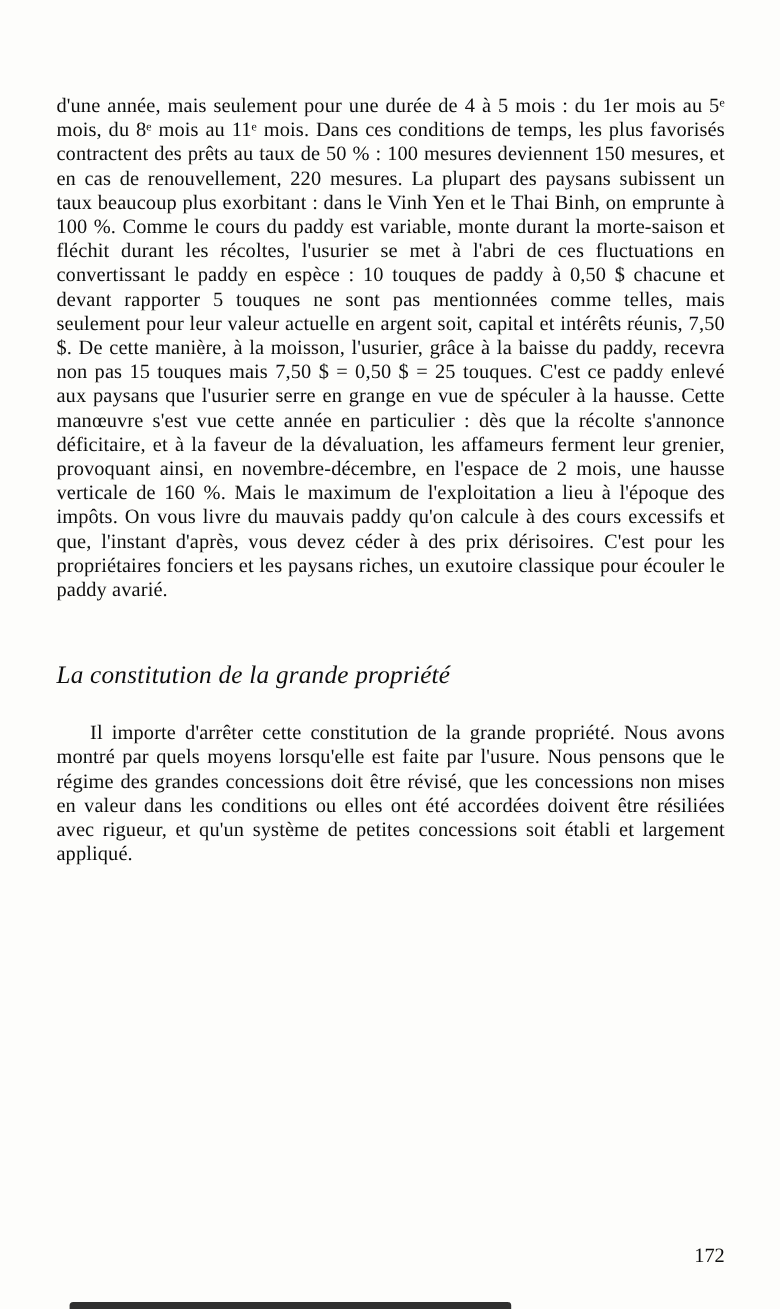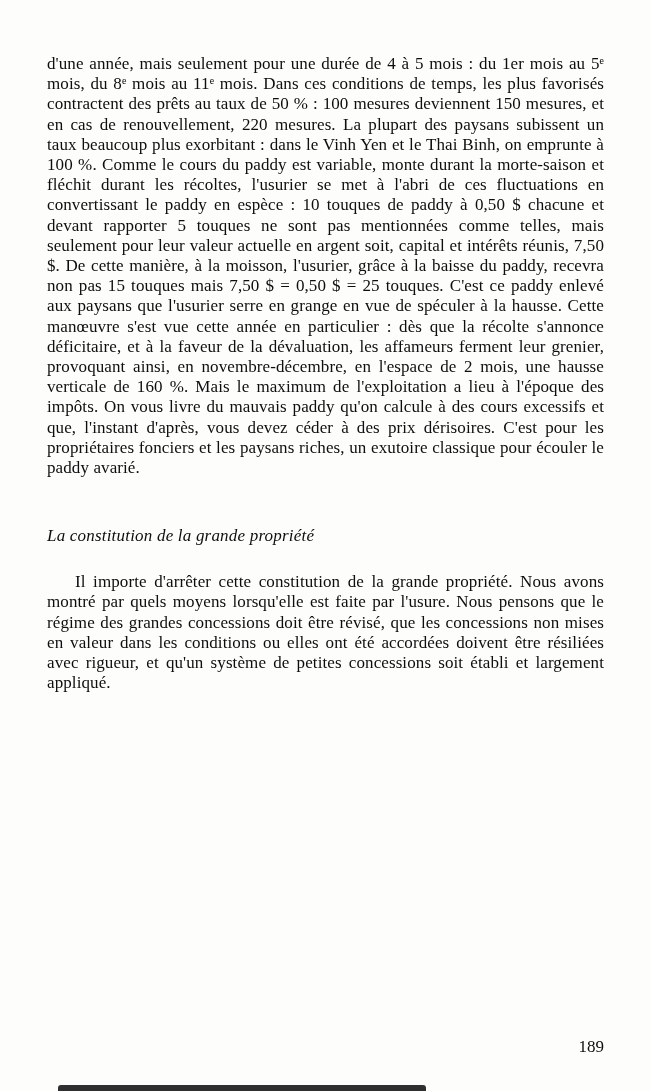--- a/index.html
+++ b/index.html
@@ -7,32 +7,32 @@
   body {
     background: #fdfdfb;
     color: #0e0e0e;
     font-family: "Liberation Serif", "DejaVu Serif", serif;
     position: relative;
     overflow: hidden;
   }
   .page {
     position: absolute;
     inset: 0;
-    padding: 54px 46px 0 47px;
+    padding: 78px 46px 0 47px;
   }
   .body-text p {
     font-size: 17px;
     line-height: 20.2px;
     text-align: justify;
     text-justify: inter-word;
     letter-spacing: 0.1px;
   }
   .indent { text-indent: 28px; }
   .section-heading {
-    font-size: 17px;
+    font-size: 21px;
     font-weight: normal;
     font-style: italic;
     margin: 48px 0 26px 0;
     letter-spacing: 0.2px;
   }
   .page-number {
     position: absolute;
     right: 46px;
     bottom: 34px;
     font-size: 17px;
@@ -56,16 +56,16 @@
     <p>d'une année, mais seulement pour une durée de 4 à 5 mois : du 1er mois au 5ᵉ mois, du 8ᵉ mois au 11ᵉ mois. Dans ces conditions de temps, les plus favorisés contractent des prêts au taux de 50 % : 100 mesures deviennent 150 mesures, et en cas de renouvellement, 220 mesures. La plupart des paysans subissent un taux beaucoup plus exorbitant : dans le Vinh Yen et le Thai Binh, on emprunte à 100 %. Comme le cours du paddy est variable, monte durant la morte-saison et fléchit durant les récoltes, l'usurier se met à l'abri de ces fluctuations en convertissant le paddy en espèce : 10 touques de paddy à 0,50 $ chacune et devant rapporter 5 touques ne sont pas mentionnées comme telles, mais seulement pour leur valeur actuelle en argent soit, capital et intérêts réunis, 7,50 $. De cette manière, à la moisson, l'usurier, grâce à la baisse du paddy, recevra non pas 15 touques mais 7,50 $ = 0,50 $ = 25 touques. C'est ce paddy enlevé aux paysans que l'usurier serre en grange en vue de spéculer à la hausse. Cette manœuvre s'est vue cette année en particulier : dès que la récolte s'annonce déficitaire, et à la faveur de la dévaluation, les affameurs ferment leur grenier, provoquant ainsi, en novembre-décembre, en l'espace de 2 mois, une hausse verticale de 160 %. Mais le maximum de l'exploitation a lieu à l'époque des impôts. On vous livre du mauvais paddy qu'on calcule à des cours excessifs et que, l'instant d'après, vous devez céder à des prix dérisoires. C'est pour les propriétaires fonciers et les paysans riches, un exutoire classique pour écouler le paddy avarié.</p>
 
     <h2 class="section-heading">La constitution de la grande propriété</h2>
 
 
 
 
     <p class="indent">Il importe d'arrêter cette constitution de la grande propriété. Nous avons montré par quels moyens lorsqu'elle est faite par l'usure. Nous pensons que le régime des grandes concessions doit être révisé, que les concessions non mises en valeur dans les conditions ou elles ont été accordées doivent être résiliées avec rigueur, et qu'un système de petites concessions soit établi et largement appliqué.</p>
   </div>
 
-  <div class="page-number">189</div>
+  <div class="page-number">172</div>
 
   <div class="scan-artifact"></div>
 </div>
 
 </body></html>

